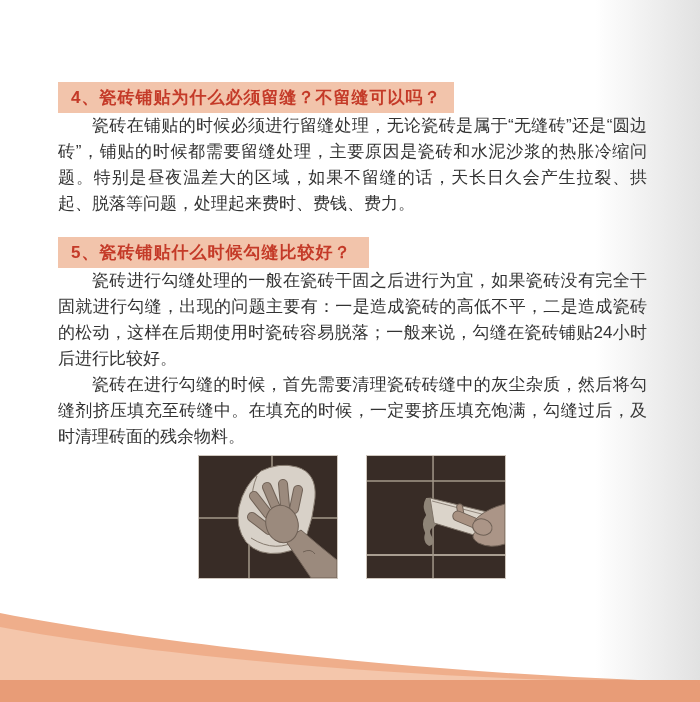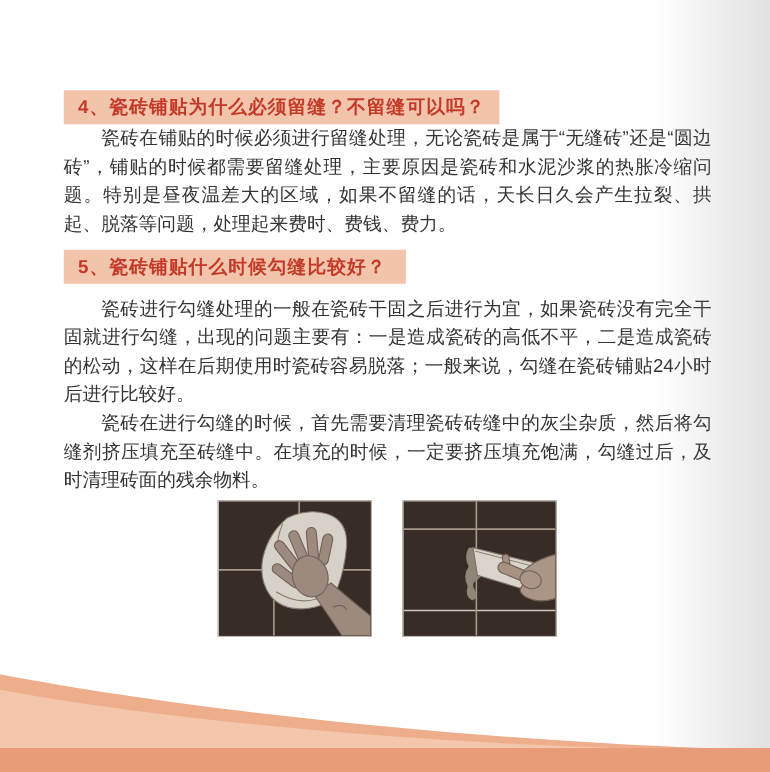--- a/index.html
+++ b/index.html
@@ -12,21 +12,21 @@
 
   
   .h-bar{
     position:absolute;left:58px;height:31px;
     background:#f2c4ab;color:#c43a28;
     font-size:17px;font-weight:bold;line-height:31px;
     padding-left:13px;letter-spacing:1px;box-sizing:border-box;
     white-space:nowrap;
   }
   .h-bar.sec4{top:66px;width:396px;margin-top:16px;}
-  .h-bar.sec5{top:227px;width:311px;}
+  .h-bar.sec5{top:237px;width:311px;}
 
   
   .body-text{
     position:absolute;left:58px;width:589px;
     color:#333333;font-size:17px;line-height:26px;
     text-align:justify;
   }
   .body-text p{margin:0;text-indent:34px;}
   .p1{top:113px;}
   .p23{top:268px;}

